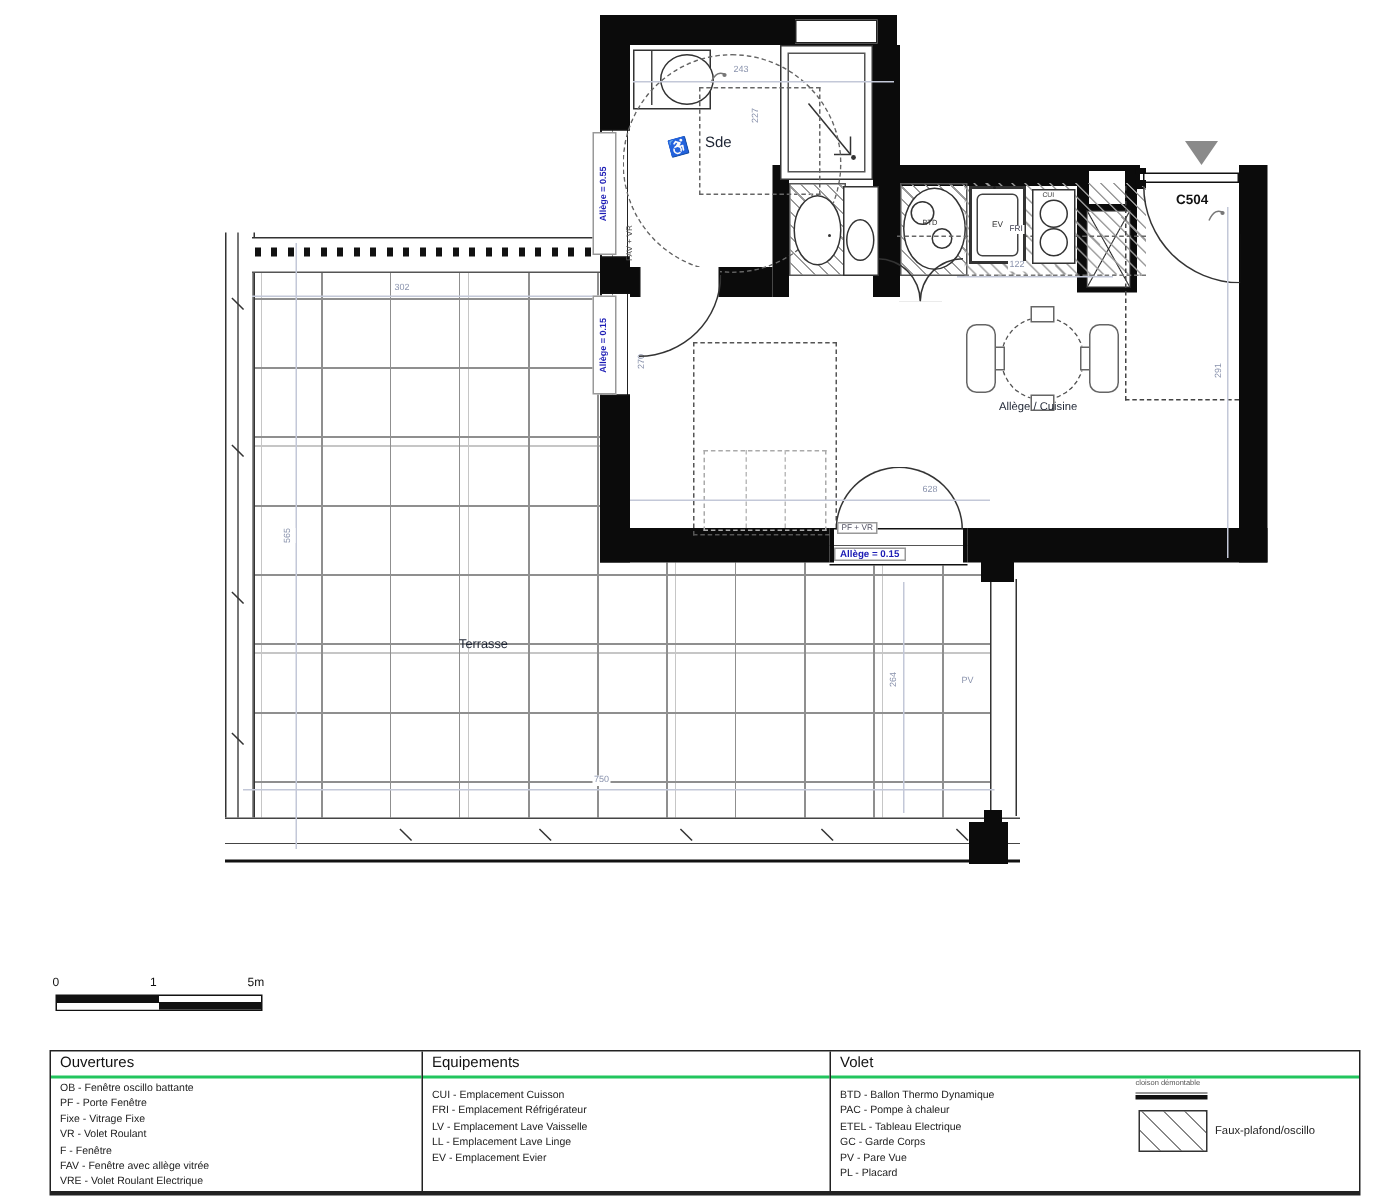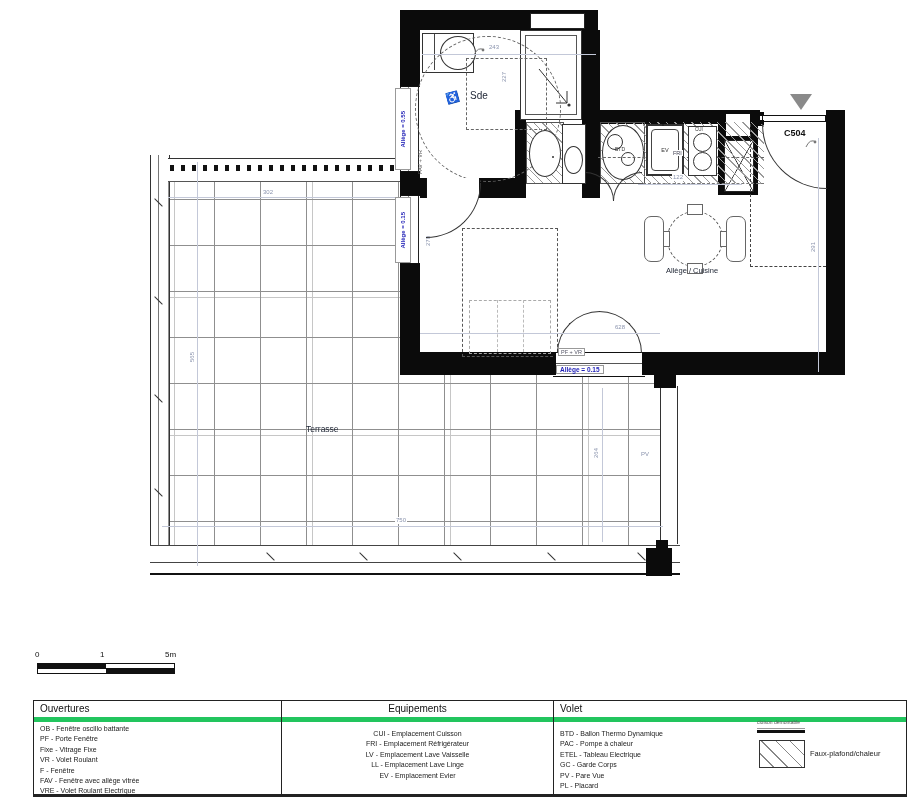--- a/index.html
+++ b/index.html
@@ -27,21 +27,21 @@
   .winv{position:absolute;background:linear-gradient(90deg,#222 0 1px,#fff 1px 8px,#888 8px 9px,#fff 9px 18px,#222 18px 19px,#fff 19px);
         border-top:1px solid #111;border-bottom:1px solid #111;}
   .winlab{position:absolute;background:#fff;border:1px solid #999;display:flex;align-items:center;justify-content:center;
           font-size:6px;font-weight:bold;}
   .xbox{position:absolute;border:1px solid #222;background-color:#fff;background-image:
     linear-gradient(to top right,transparent calc(50% - 0.7px),#222 50%,transparent calc(50% + 0.7px)),
     linear-gradient(to bottom right,transparent calc(50% - 0.7px),#222 50%,transparent calc(50% + 0.7px));}
   .legend{position:absolute;left:33px;top:700px;width:872px;height:93px;border:1px solid #222;border-bottom:2px solid #222;display:flex;}
   .lcol{position:relative;height:100%;box-sizing:border-box;}
   .lcol+.lcol{border-left:1px solid #222;}
-  .ltitle{font-size:10px;color:#111;border-bottom:5px solid #22c55e;padding:2px 6px 3px;}
+  .ltitle{font-size:10px;color:#111;border-bottom:2px solid #22c55e;padding:2px 6px 3px;}
   .litems{font-size:7px;color:#222;line-height:10.4px;padding:2px 6px;}
   .gap{padding-top:7px;}
   .fauxswatch{position:absolute;border:1px solid #333;background:repeating-linear-gradient(45deg,#fff 0 9px,#888 9px 10px);}
 </style>
 </head>
 <body>
 
 <div id="stage">
 
   <div class="tiles" style="left:168px;top:160px;width:494px;height:408px;"></div>
@@ -231,21 +231,21 @@
       <div class="litems">
         <div>OB - Fenêtre oscillo battante</div>
         <div>PF - Porte Fenêtre</div>
         <div>Fixe - Vitrage Fixe</div>
         <div>VR - Volet Roulant</div>
         <div>F - Fenêtre</div>
         <div>FAV - Fenêtre avec allège vitrée</div>
         <div>VRE - Volet Roulant Electrique</div>
       </div>
     </div>
-    <div class="lcol" style="width:272px;text-align:center;">
+    <div class="lcol" style="width:272px;">
       <div class="ltitle">Equipements</div>
       <div class="litems gap">
         <div>CUI - Emplacement Cuisson</div>
         <div>FRI - Emplacement Réfrigérateur</div>
         <div>LV - Emplacement Lave Vaisselle</div>
         <div>LL - Emplacement Lave Linge</div>
         <div>EV - Emplacement Evier</div>
       </div>
     </div>
     <div class="lcol" style="flex:1;">
@@ -254,18 +254,18 @@
         <div>BTD - Ballon Thermo Dynamique</div>
         <div>PAC - Pompe à chaleur</div>
         <div>ETEL - Tableau Electrique</div>
         <div>GC - Garde Corps</div>
         <div>PV - Pare Vue</div>
         <div>PL - Placard</div>
       </div>
       <div class="lbl" style="left:203px;top:18px;font-size:5px;color:#555;">cloison démontable</div>
       <div class="abs" style="left:203px;top:27px;width:48px;height:5px;background:linear-gradient(to bottom,#999 0 1px,#fff 1px 2px,#111 2px);"></div>
       <div class="fauxswatch" style="left:205px;top:39px;width:44px;height:26px;"></div>
-      <div class="lbl" style="left:256px;top:48px;font-size:7.5px;color:#222;">Faux-plafond/chaleur</div>
+      <div class="lbl" style="left:256px;top:48px;font-size:7.5px;color:#222;">Faux-plafond/oscillo</div>
     </div>
   </div>
   <div class="abs" style="left:33px;top:796px;width:874px;height:1px;background:#222;"></div>
 
 </div>
 
 </body></html>

